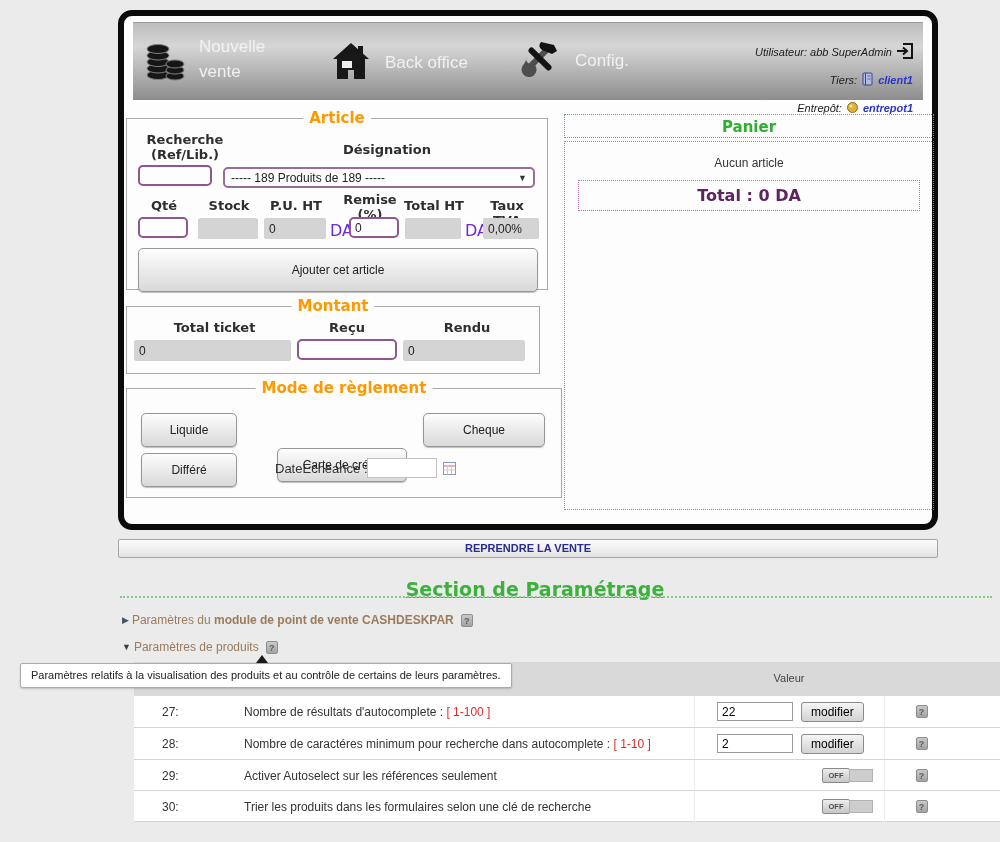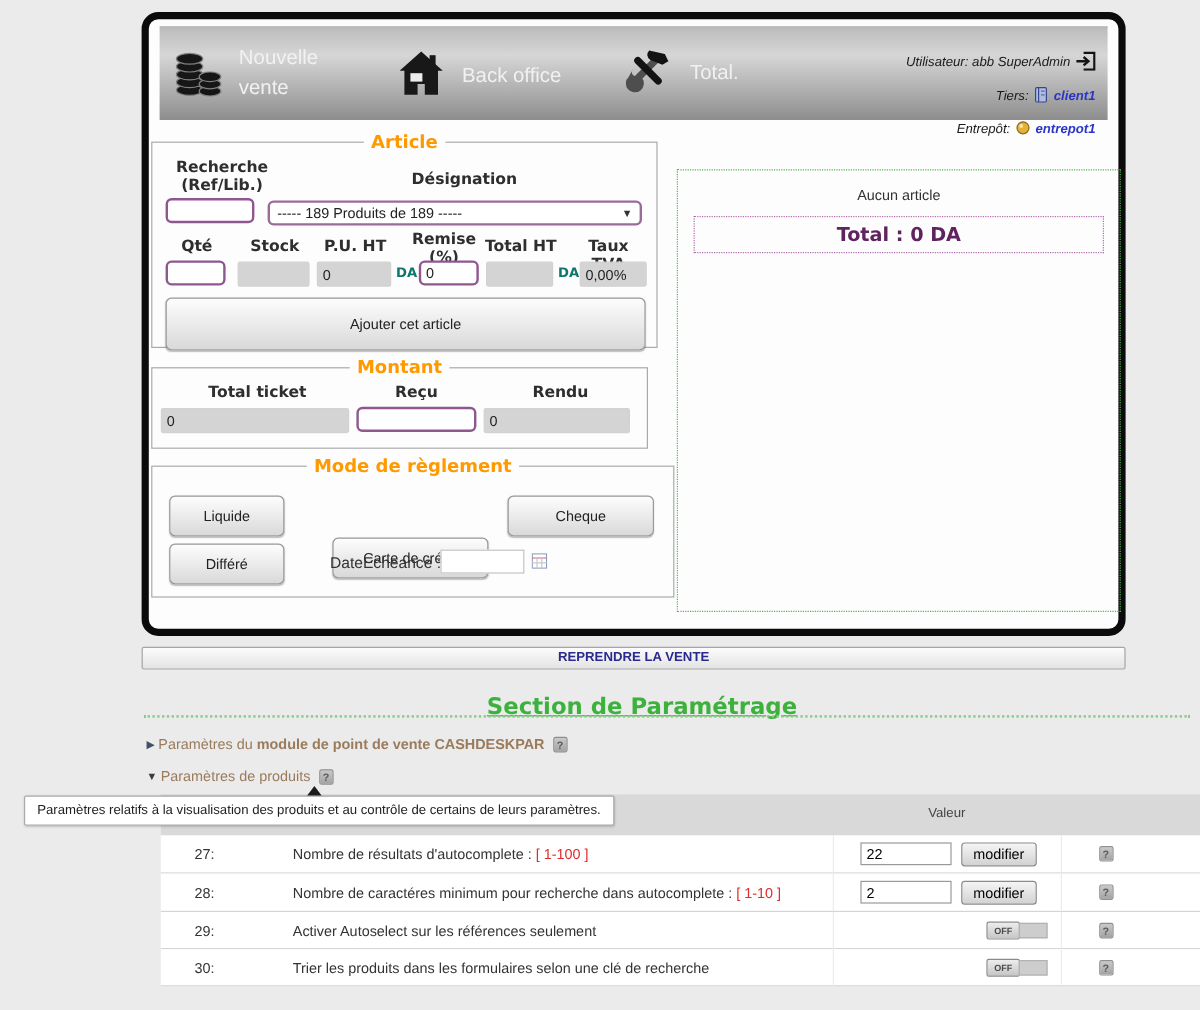--- a/index.html
+++ b/index.html
@@ -33,21 +33,21 @@
   .fset { position:absolute; border:1px solid #aaa; background:#fdfdfd; }
   .legend { position:absolute; top:-10px; left:50%; transform:translateX(-50%);
             background:#fdfdfd; padding:0 6px; color:#ff9900; font-weight:bold;
             font-size:15px; font-family:"DejaVu Sans",sans-serif; white-space:nowrap; }
   .blbl { position:absolute; font-family:"DejaVu Sans",sans-serif; font-weight:bold;
           font-size:13px; color:#2e2e2e; text-align:center; line-height:1.15; }
   .in { position:absolute; height:21px; font-size:12px; padding:0 4px; color:#222;
         font-family:"Liberation Sans",sans-serif; }
   .in.purple { border:2px solid #8f5690; border-radius:5px; background:#fff; }
   .in.gray   { border:1px solid #d2d2d2; border-radius:2px; background:#d4d4d4; }
-  .cur { position:absolute; font-family:"DejaVu Sans",sans-serif; font-weight:bold; font-size:11px; color:#0f766e; }
+  .cur { position:absolute; font-family:"DejaVu Sans",sans-serif; font-weight:normal; font-size:16px; color:#6d28d9; }
 
   .selbox { position:absolute; border:2px solid #9a6b9a; border-radius:5px; background:#fff;
             display:flex; align-items:center; justify-content:space-between;
             font-size:12px; color:#222; padding:0 6px; cursor:pointer; }
   .selbox .arr { font-size:9px; color:#333; }
 
   .btn3d { position:absolute; background:linear-gradient(#fdfdfd,#d9d9d9); border:1px solid #979797;
            border-radius:5px; font-size:12px; color:#222; cursor:pointer;
            box-shadow:0 1px 1px rgba(0,0,0,.25); font-family:"Liberation Sans",sans-serif; }
 
@@ -149,21 +149,21 @@
 
     <div id="nav-conf" class="nav">
       <span>
         <svg width="38" height="36" viewBox="0 0 38 36">
           <rect x="15" y="2" width="6" height="30" rx="3" fill="#4e4e4e" transform="rotate(45 19 17)"></rect>
           <path d="M3 23 a7.5 7.5 0 1 0 11 1 l-2.5 -2.5 a3.5 3.5 0 0 1 -5 -5 Z" fill="#4e4e4e"></path>
           <rect x="16" y="3" width="6" height="30" rx="3" fill="#131313" transform="rotate(-45 19 18)"></rect>
           <path d="M20 1 L33 4 L36 10 L31 13 L21 9 a5 5 0 0 1 -1 -8 Z" fill="#131313"></path>
         </svg>
       </span>
-      <span class="lbl">Total.</span>
+      <span class="lbl">Config.</span>
     </div>
 
     <div id="userbox" class="abs">
       <div class="row">
         <span>Utilisateur: abb SuperAdmin</span>
         <span>
           <svg width="17" height="16" viewBox="0 0 17 16">
             <path d="M7 1 H16 V15 H7" fill="none" stroke="#141414" stroke-width="2"></path>
             <path d="M1 8 H10" stroke="#141414" stroke-width="2"></path>
             <path d="M7 4.5 L11 8 L7 11.5" fill="none" stroke="#141414" stroke-width="2"></path>
@@ -254,20 +254,21 @@
         <rect x="0.5" y="0.5" width="12" height="12" fill="#fff" stroke="#8899bb"></rect>
         <line x1="0.5" y1="4" x2="12.5" y2="4" stroke="#cc6688"></line>
         <line x1="4.5" y1="4" x2="4.5" y2="12.5" stroke="#c9c9c9"></line>
         <line x1="8.5" y1="4" x2="8.5" y2="12.5" stroke="#c9c9c9"></line>
         <line x1="0.5" y1="8" x2="12.5" y2="8" stroke="#c9c9c9"></line>
       </svg>
     </span>
   </div>
 
   <div id="panier" class="abs">
+    <div id="panier-title">Panier</div>
     <div id="panier-body">
       <div id="panier-empty">Aucun article</div>
       <div id="panier-total">Total : 0 DA</div>
     </div>
   </div>
 </div>
 
 <button id="resume" class="abs">REPRENDRE LA VENTE</button>
 
 <div id="sec-title" class="abs">Section de Paramétrage</div>

